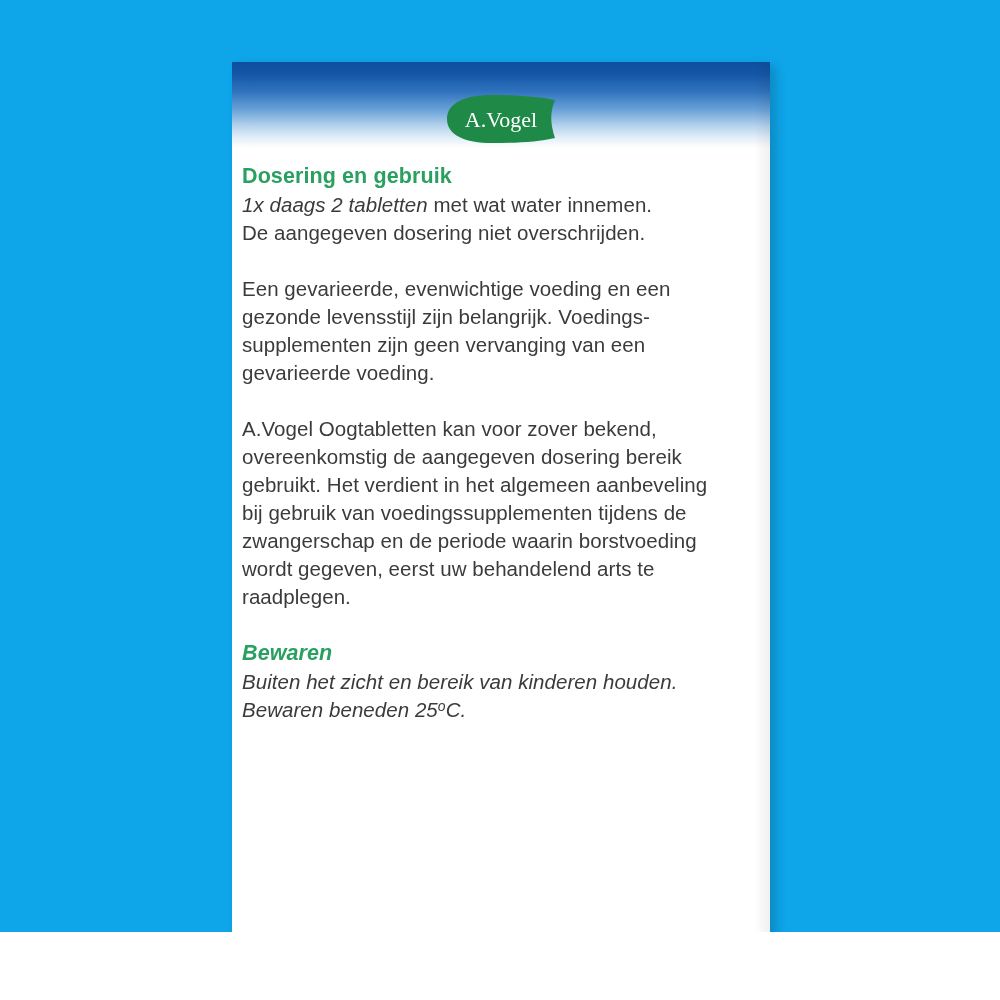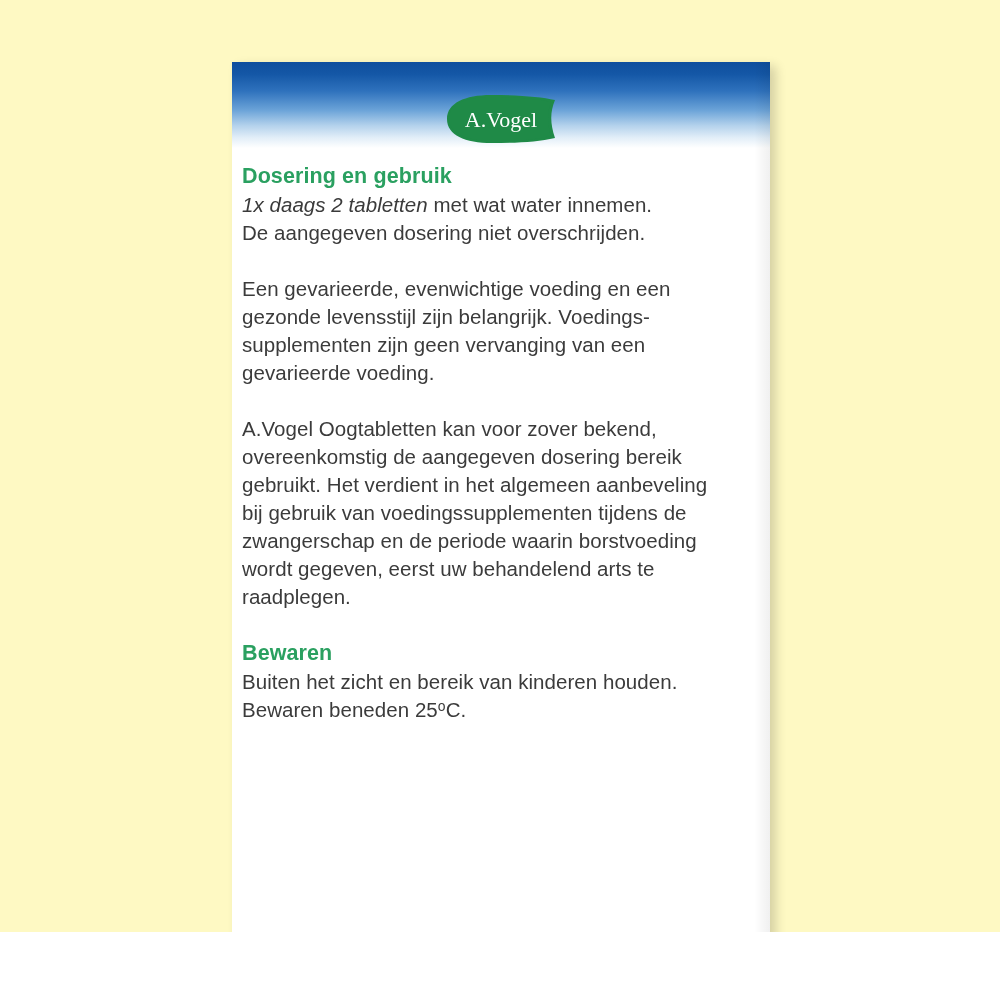--- a/index.html
+++ b/index.html
@@ -8,21 +8,21 @@
     width: 1000px;
     height: 1000px;
     background: #ffffff;
     font-family: "Liberation Sans", sans-serif;
   }
 
   #stage {
     position: relative;
     width: 1000px;
     height: 932px;
-    background: #fef9c3;
+    background: #0ea5e9;
     overflow: hidden;
   }
 
   
   #package {
     position: absolute;
     left: 232px;
     top: 62px;
     width: 538px;
     height: 876px;
@@ -93,21 +93,21 @@
     line-height: 28px;
     margin: 0;
     letter-spacing: 0.05px;
   }
 
   .body .em {
     font-style: italic;
   }
 
   .block { margin-bottom: 28px; }
-  .block:last-child { margin-bottom: 0; }
+  .block:last-child { margin-bottom: 0; font-style: italic; }
 
   sup.deg {
     font-size: 0.68em;
     vertical-align: 0.45em;
     line-height: 0;
   }
 </style>
 </head>
 <body>
 

